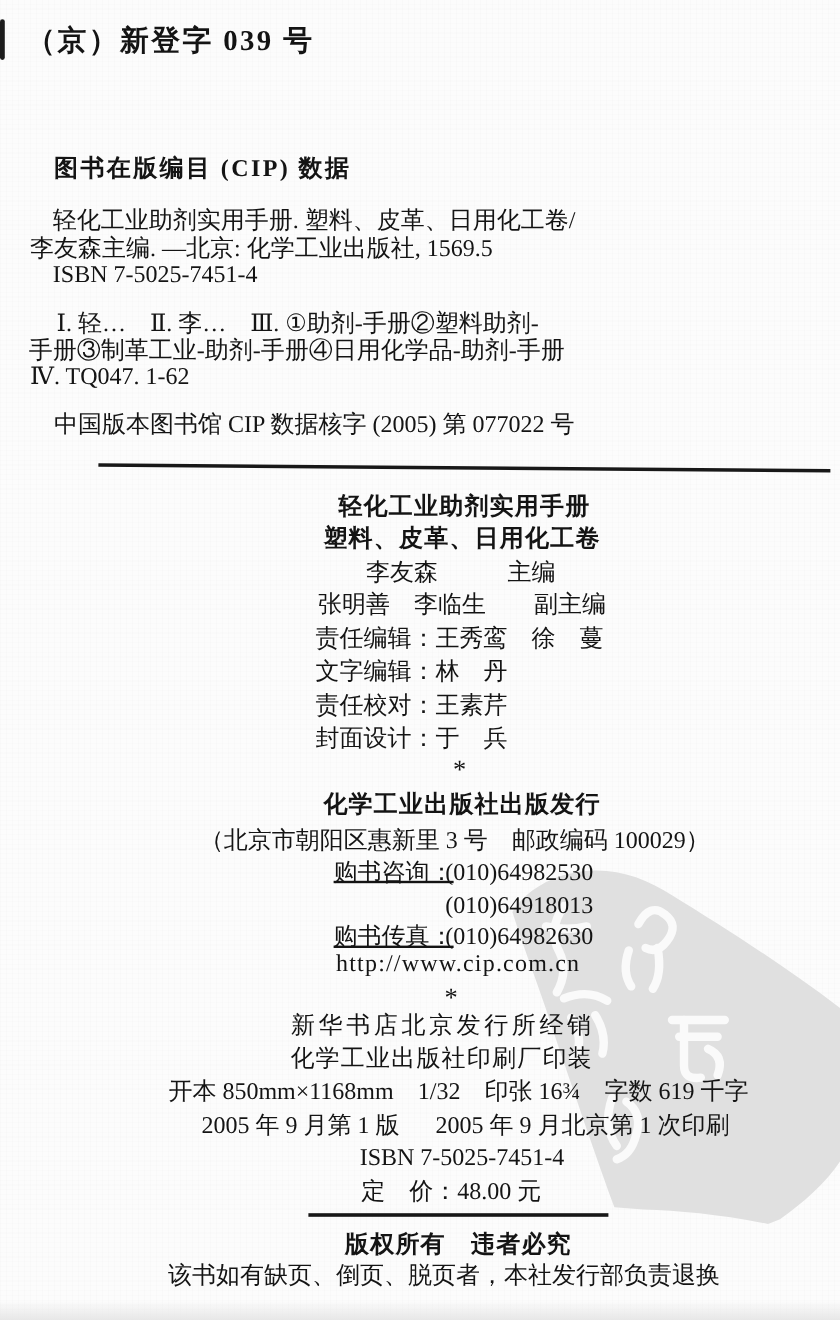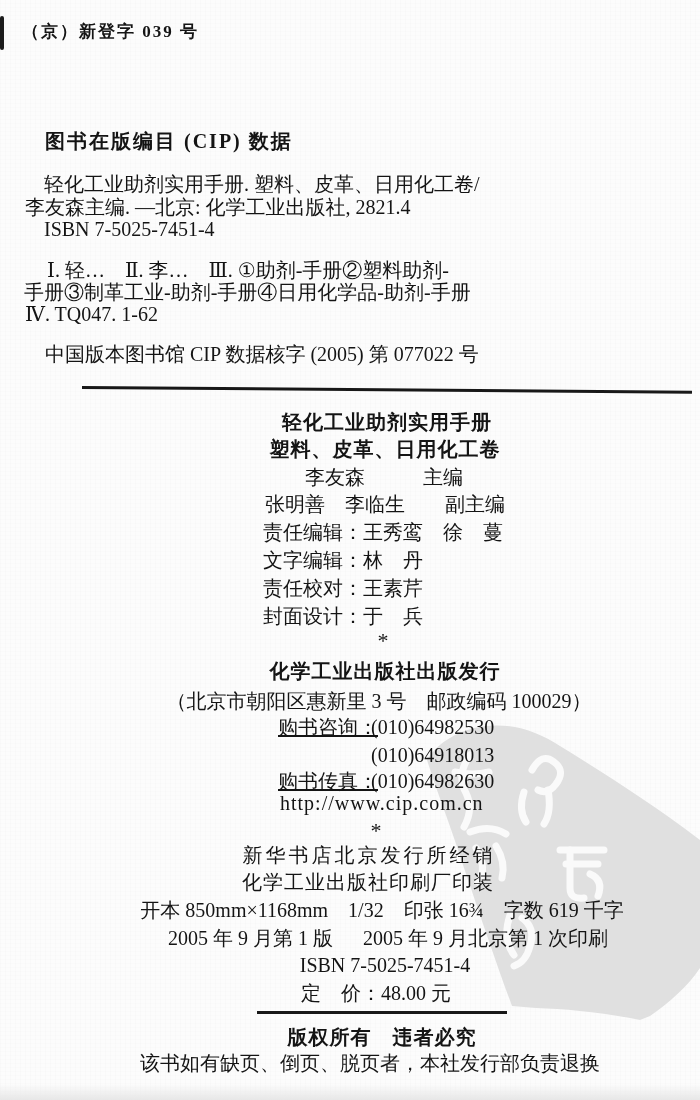--- a/index.html
+++ b/index.html
@@ -44,25 +44,25 @@
     <path d="M476,848 q12,20 2,34"></path>
     <path d="M496,846 q10,16 6,32"></path>
     <path d="M560,850 h44 M566,864 h32"></path>
     <path d="M570,850 v38 q0,12 14,10"></path>
     <path d="M590,874 q14,6 8,22"></path>
     <path d="M510,915 q-8,24 4,40"></path>
     <path d="M522,918 q14,10 8,28 q-4,16 -16,20"></path>
   </g>
 </svg>
 
-<div class="ln b" style="top:22px;left:22px;font-size:17px;letter-spacing:2px;">（京）新登字 039 号</div>
+<div class="ln b" style="top:22px;left:22px;font-size:24px;letter-spacing:2px;">（京）新登字 039 号</div>
 
 <div class="ln b" style="top:130px;left:45px;letter-spacing:2px;">图书在版编目 (CIP) 数据</div>
 <div class="ln" style="top:173px;left:44px;">轻化工业助剂实用手册. 塑料、皮革、日用化工卷/</div>
-<div class="ln" style="top:196px;left:25px;">李友森主编. —北京: 化学工业出版社, 2821.4</div>
+<div class="ln" style="top:196px;left:25px;">李友森主编. —北京: 化学工业出版社, 1569.5</div>
 <div class="ln" style="top:218px;left:44px;">ISBN 7-5025-7451-4</div>
 <div class="ln" style="top:259px;left:47px;">Ⅰ. 轻…　Ⅱ. 李…　Ⅲ. ①助剂-手册②塑料助剂-</div>
 <div class="ln" style="top:281px;left:24px;">手册③制革工业-助剂-手册④日用化学品-助剂-手册</div>
 <div class="ln" style="top:303px;left:25px;">Ⅳ. TQ047. 1-62</div>
 <div class="ln" style="top:343px;left:45px;">中国版本图书馆 CIP 数据核字 (2005) 第 077022 号</div>
 
 <div class="rule" style="top:386px;left:82px;width:610px;height:3px;transform:rotate(0.45deg);transform-origin:left center;"></div>
 
 <div class="ln c b" style="top:411px;transform:translateX(37px);letter-spacing:1px;">轻化工业助剂实用手册</div>
 <div class="ln c b" style="top:438px;transform:translateX(35px);letter-spacing:1px;">塑料、皮革、日用化工卷</div>

